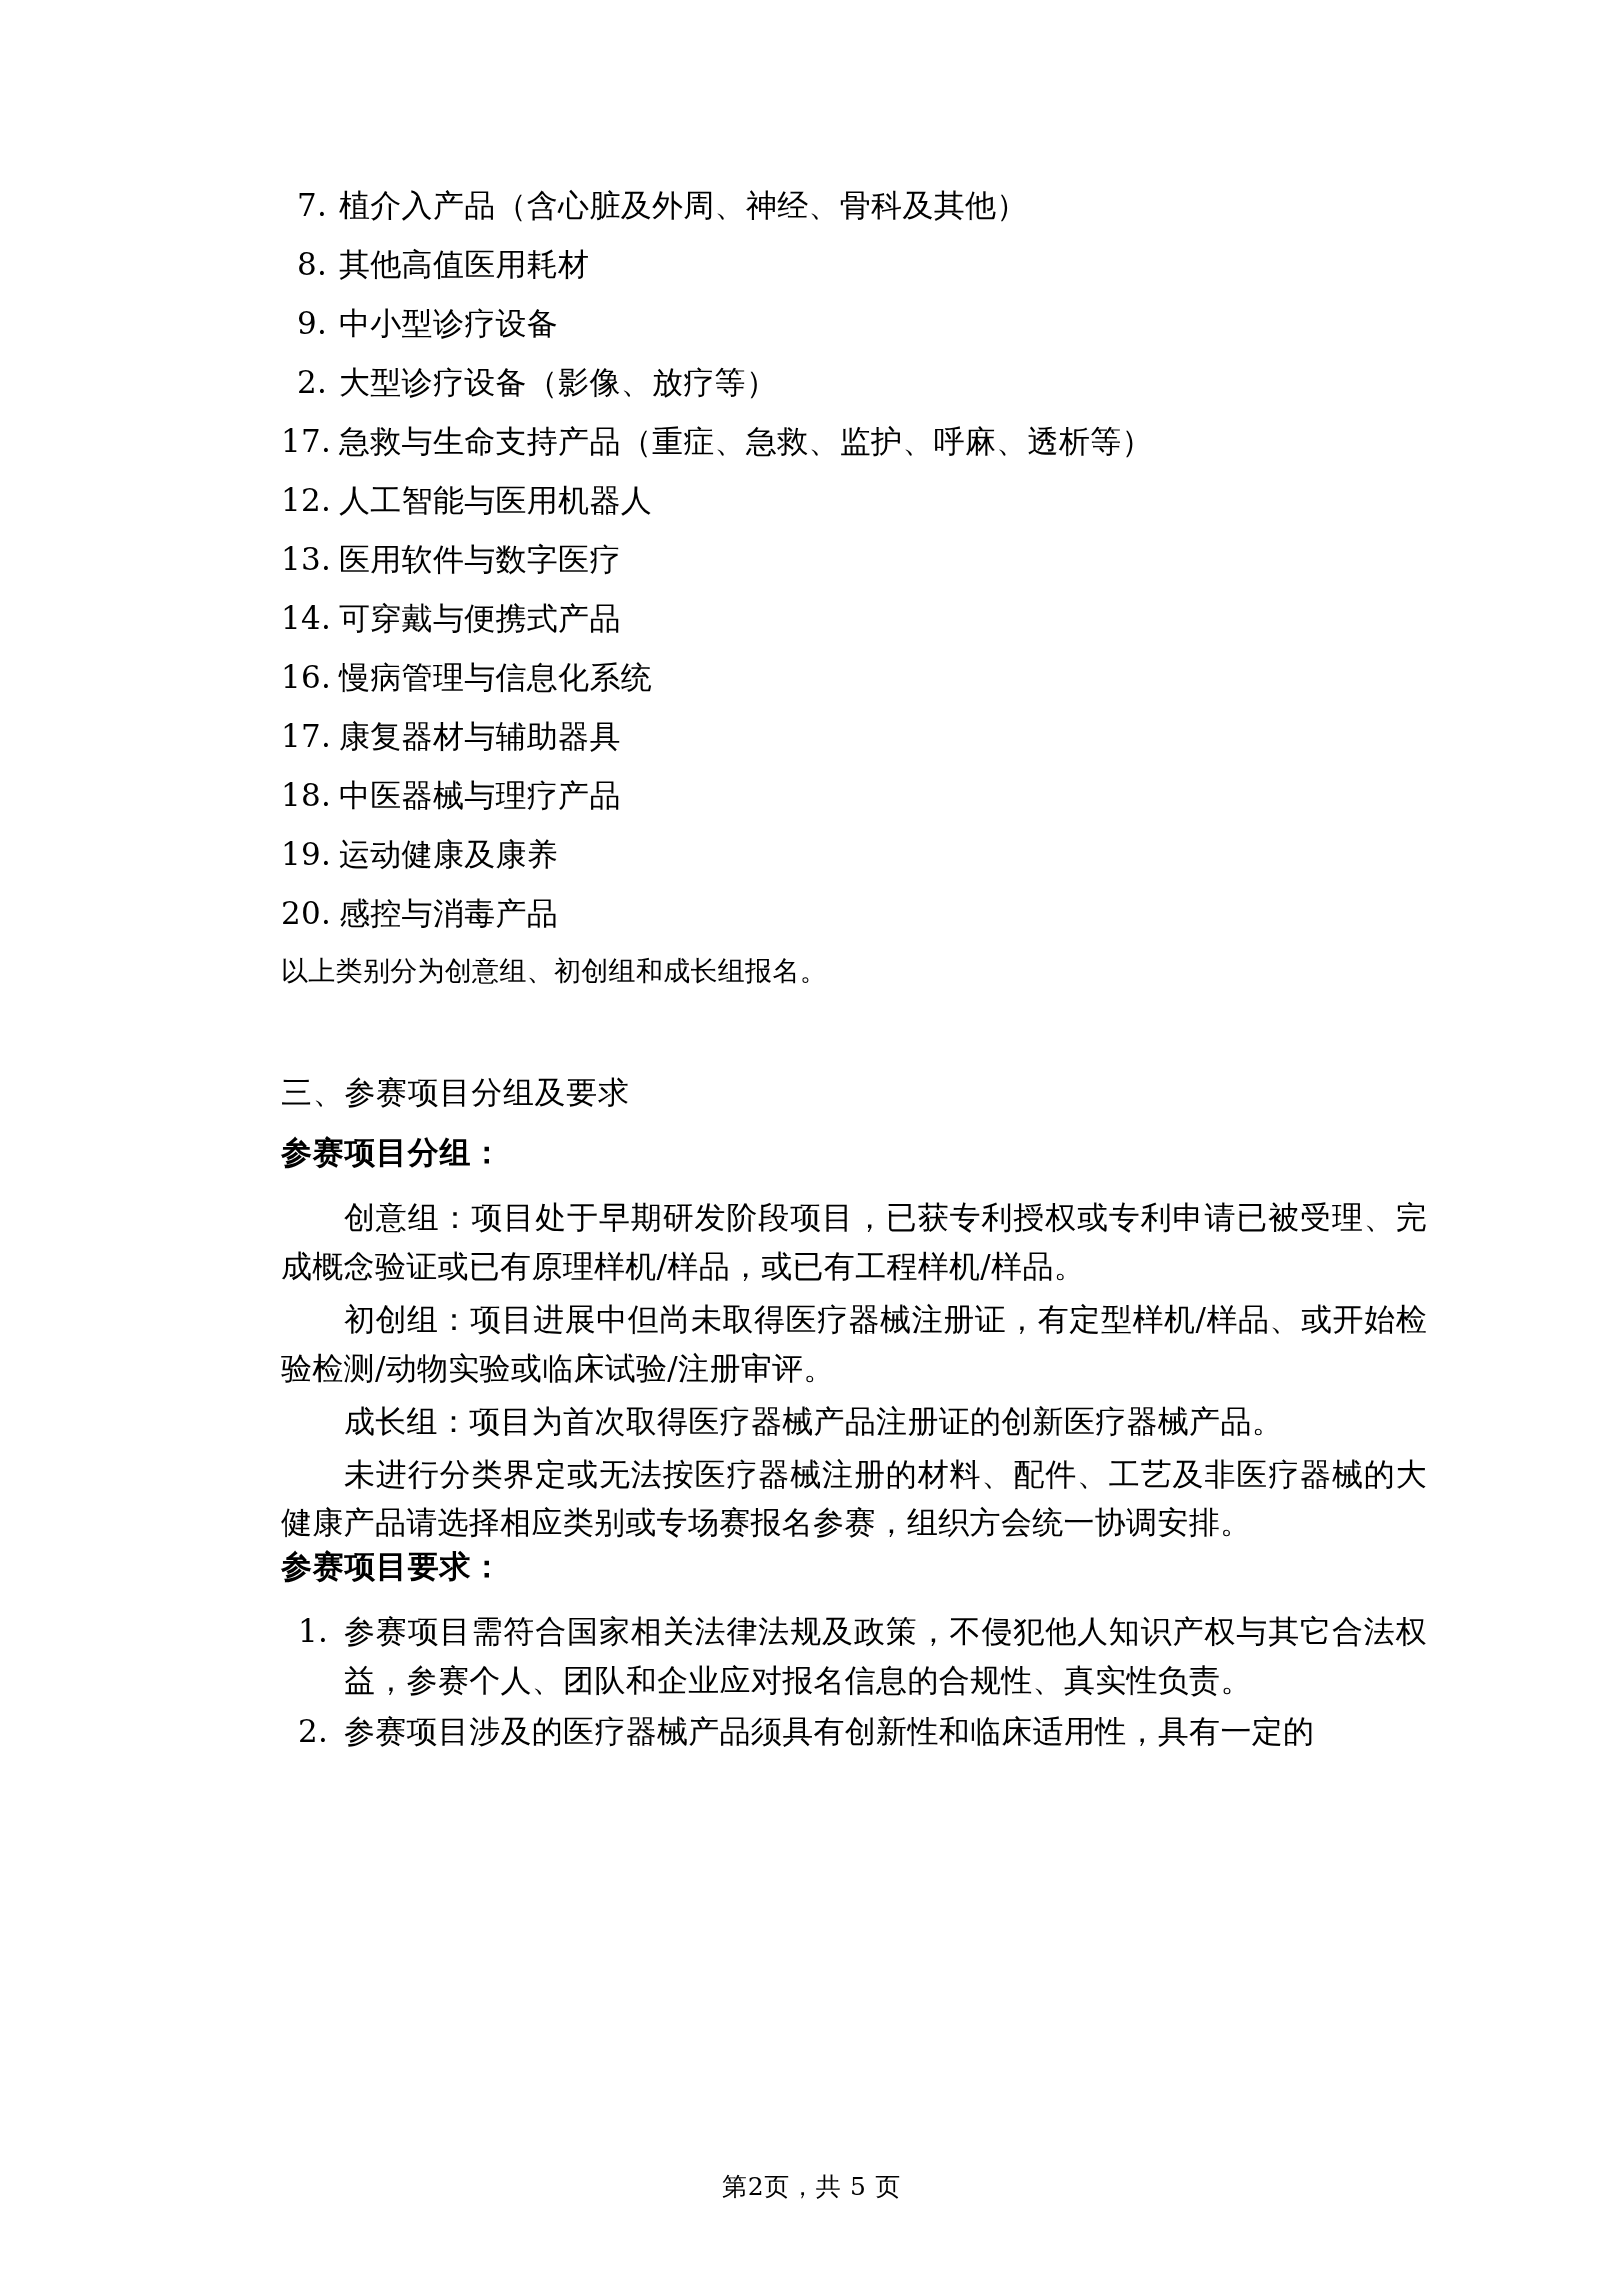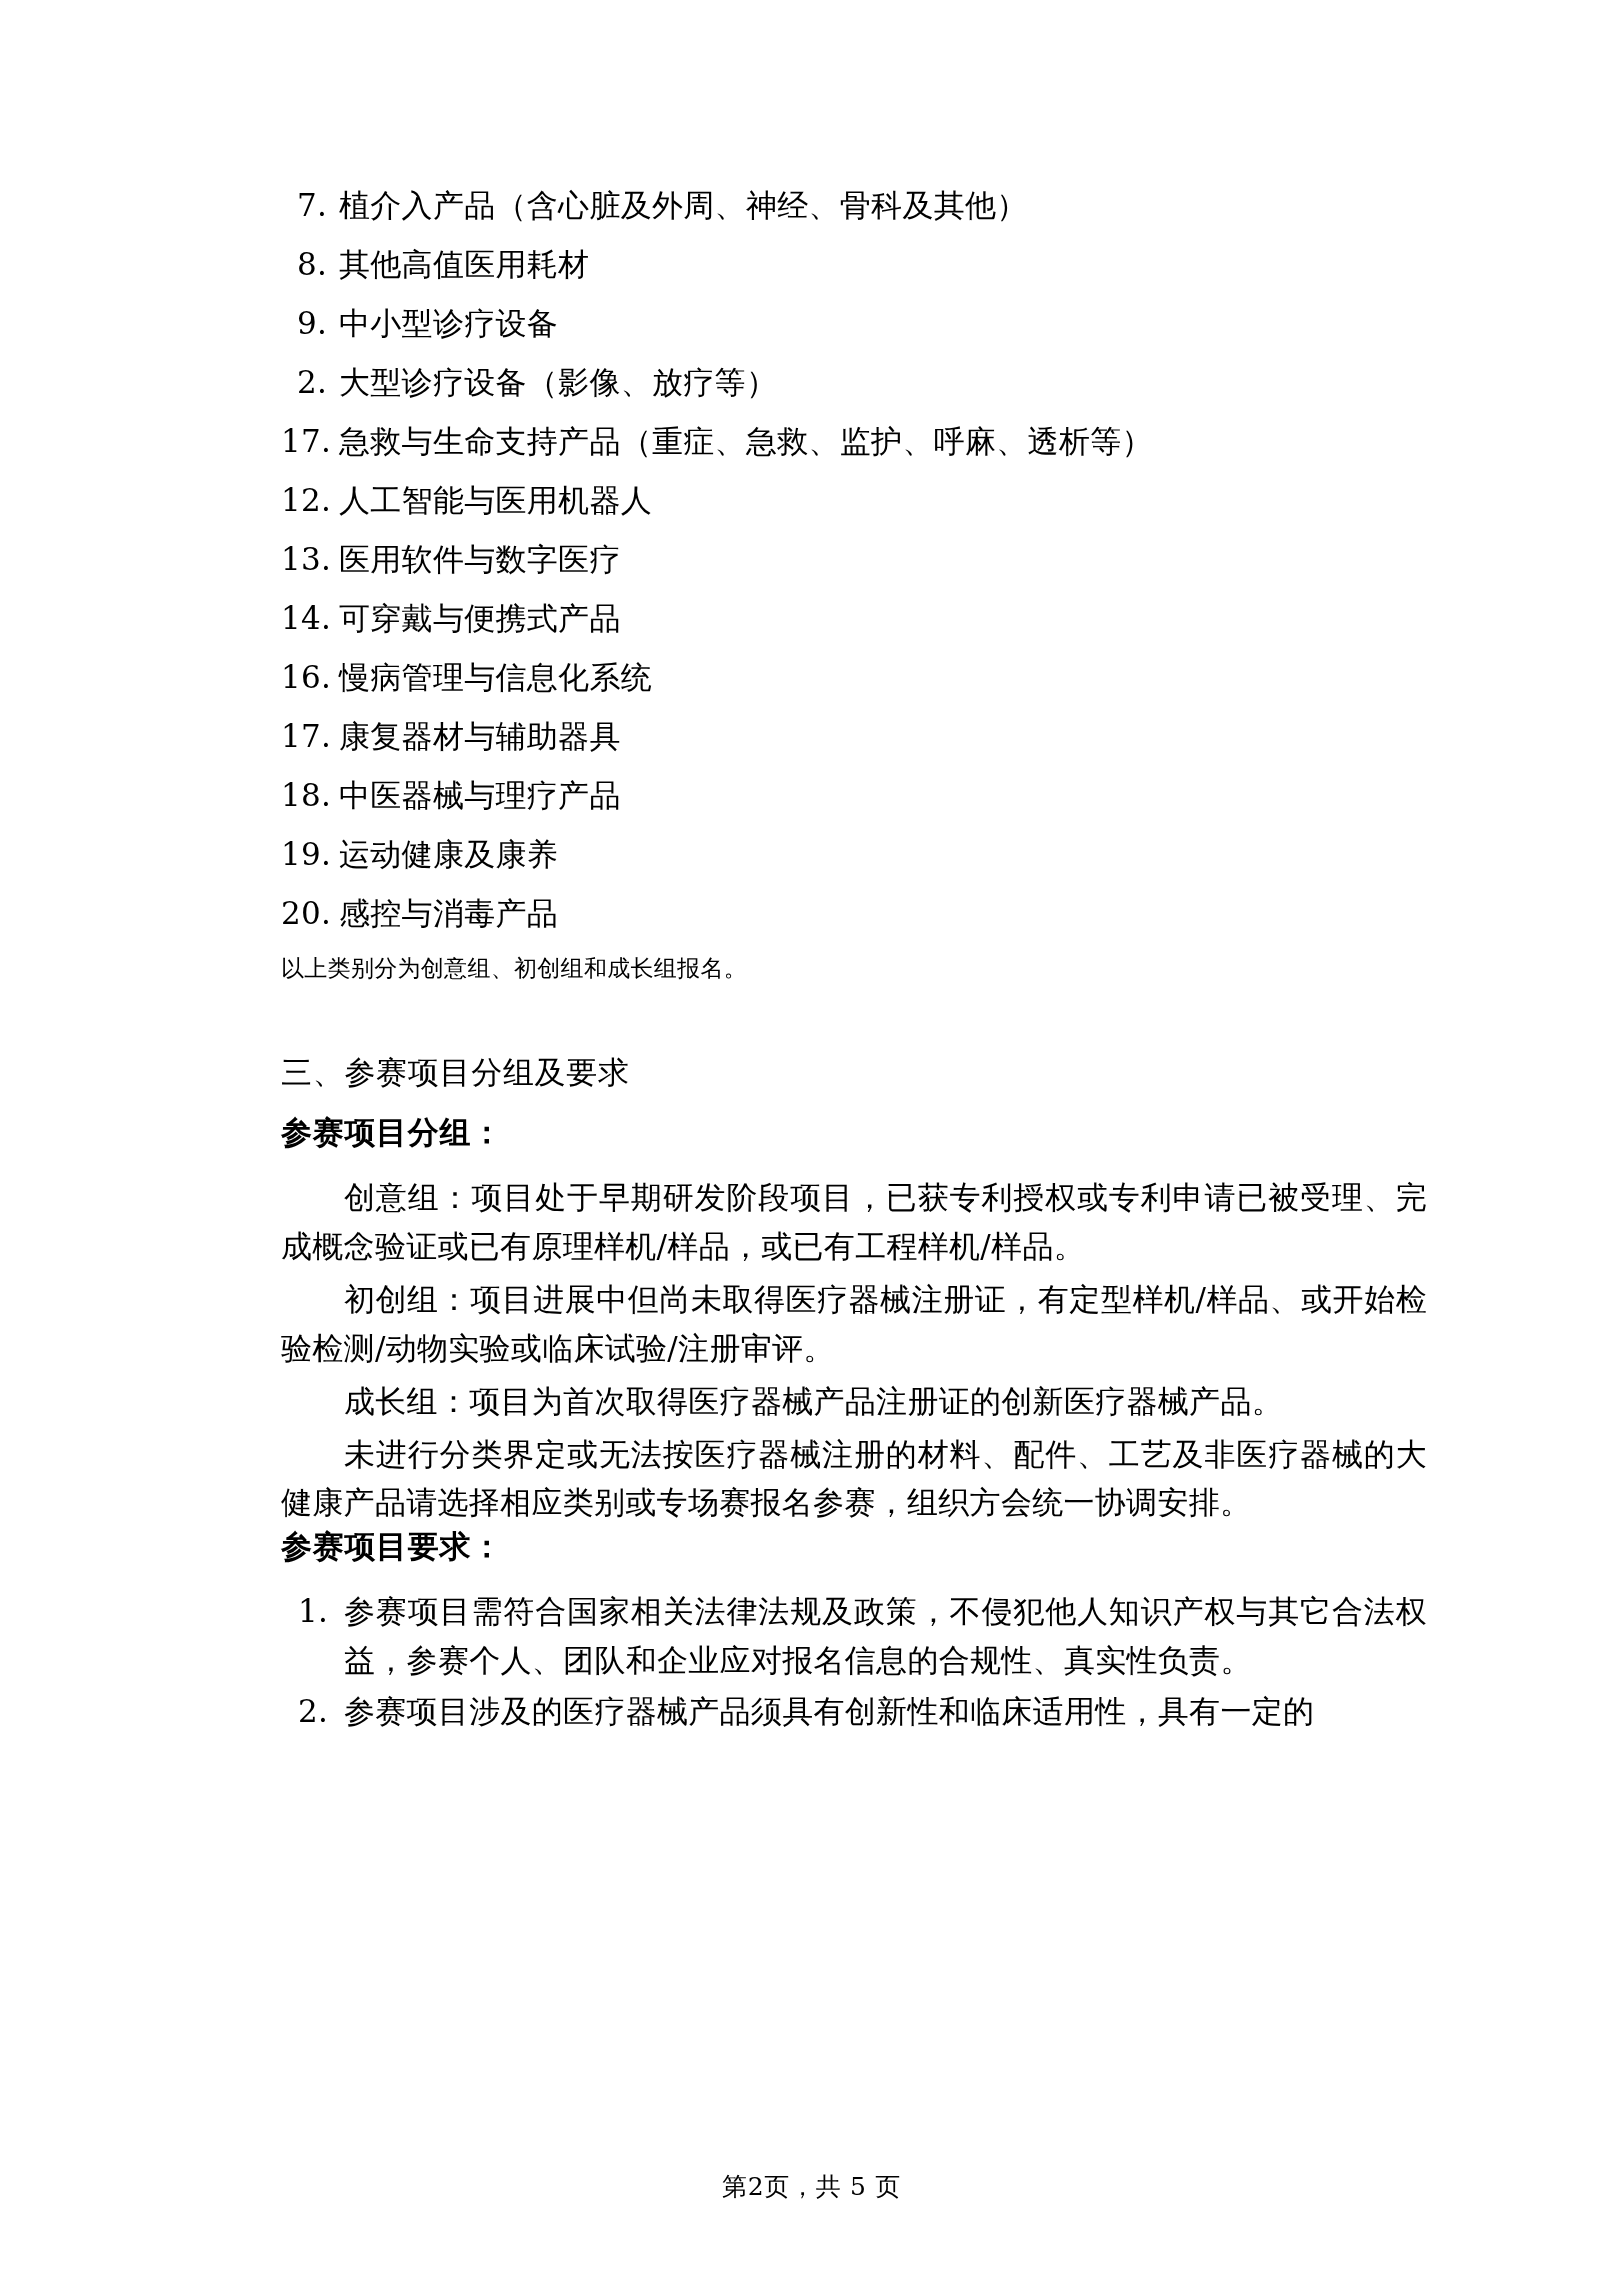--- a/index.html
+++ b/index.html
@@ -40,22 +40,22 @@
     flex: 0 0 58px;
     text-align: right;
     padding-right: 11.8px;
     box-sizing: border-box;
     font-family: "DejaVu Serif", "Liberation Serif", serif;
   }
   .num-item .txt {
     flex: 1 1 auto;
   }
   .plain-line {
-    margin: 0 0 22px 0;
-    font-size: 23px;
+    margin: 0 0 38px 0;
+    font-size: 27px;
     letter-spacing: 0.3px;
   }
   .spacer-lg {
     height: 48px;
   }
   .section-heading {
     font-weight: normal;
     font-size: 31px;
     margin: 7px 0 29px 0;
     letter-spacing: 0.7px;

